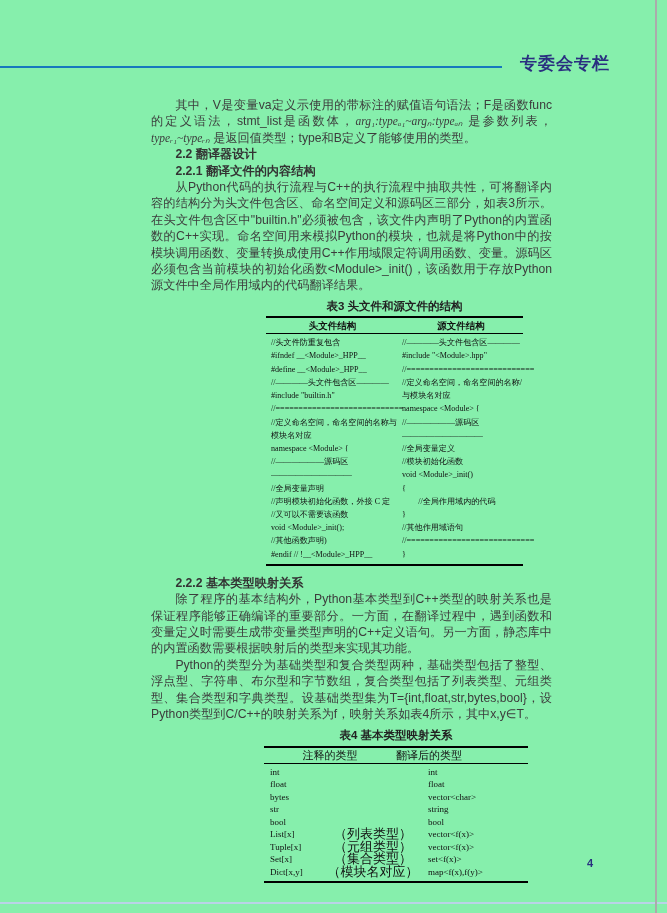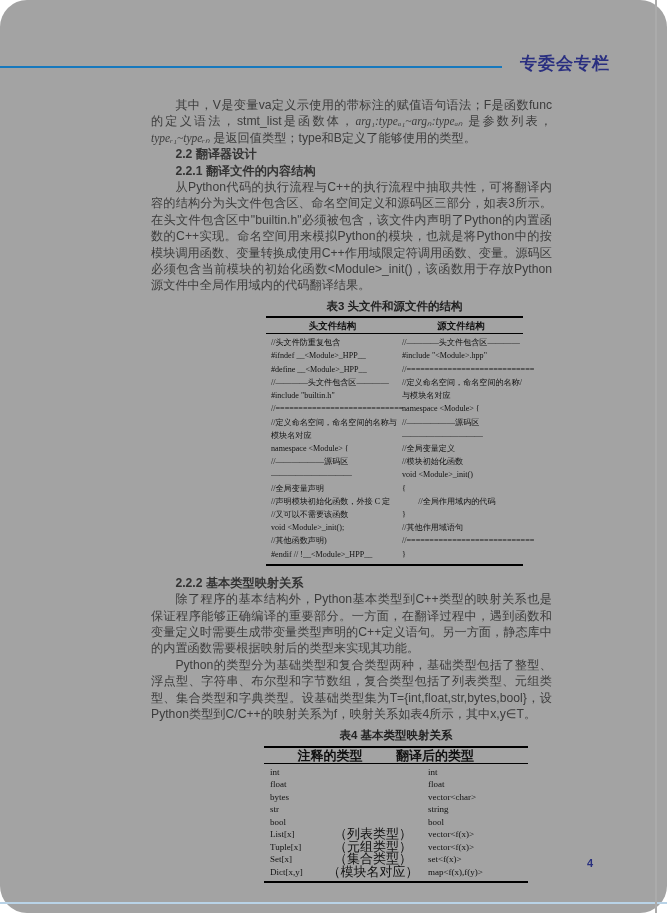--- a/index.html
+++ b/index.html
@@ -4,21 +4,21 @@
 <style>
   * { box-sizing: border-box; }
   html, body { margin: 0; padding: 0; }
   body {
     width: 667px; height: 913px;
     font-family: "Liberation Sans", sans-serif;
     background: #ffffff;
     position: relative;
     overflow: hidden;
   }
-  .page { position: absolute; inset: 0; background: #a3a3a3; border-radius: 27px; }
+  .page { position: absolute; inset: 0; background: #86efac; }
   .edge-right { position: absolute; top: 0; bottom: 0; left: 655px; width: 2px; background: #ababab; }
   .header-rule { position: absolute; top: 66px; left: 0; width: 502px; height: 2px; background: #1678bd; }
   .header-title { position: absolute; top: 52px; right: 57px; font-size: 17px; font-weight: bold; letter-spacing: 1px; color: #2a2f80; }
   .content { position: absolute; top: 97px; left: 151px; width: 401px; color: #3c3c3c; font-size: 12.2px; line-height: 16.4px; }
   p.body { margin: 0; text-indent: 2em; text-align: justify; }
   .heading { font-weight: bold; padding-left: 2em; color: #333333; }
   .mt { margin-top: 9px; }
   .math { font-family: "Liberation Serif", serif; font-style: italic; font-size: 11.5px; }
 
   .t3-caption, .t4-caption { font-weight: bold; font-size: 11.5px; text-align: center; color: #222222; }
@@ -27,21 +27,21 @@
   .t3-head { display: flex; border-bottom: 1px solid #000; font-size: 9.5px; font-weight: bold; line-height: 15px; }
   .t3-h-left { width: 133px; text-align: center; }
   .t3-h-right { flex: 1; text-align: center; }
   .t3-body { display: flex; padding: 2px 0 3px; }
   .t3-col-left { width: 133px; padding-left: 5px; }
   .t3-col-right { flex: 1; padding-left: 3px; }
   .code-line { font-family: "Liberation Serif", serif; font-size: 8.1px; line-height: 13.2px; white-space: pre; }
 
   .t4-caption { width: 264px; margin: 5px 0 2px 113px; }
   .t4 { width: 264px; margin-left: 113px; border-top: 2px solid #000; border-bottom: 2px solid #000; color: #111111; }
-  .t4-head { display: flex; border-bottom: 1px solid #000; font-size: 13px; font-weight: bold; line-height: 15px; }
+  .t4-head { display: flex; border-bottom: 1px solid #000; font-size: 11px; font-weight: normal; line-height: 15px; }
   .t4-h1 { width: 132px; text-align: center; }
   .t4-h2 { flex: 1; text-align: left; }
   .t4-body { padding: 2px 0 3px; }
   .t4-row { display: flex; font-family: "Liberation Serif", serif; font-size: 9px; line-height: 12.5px; }
   .t4-cell { display: block; }
   .t4-type { width: 54px; padding-left: 6px; }
   .t4-note { width: 110px; font-size: 13px; text-align: center; }
   .t4-mapped { flex: 1; }
 
   .footer-page { position: absolute; top: 857px; left: 587px; font-size: 11px; font-weight: bold; color: #29307f; }

